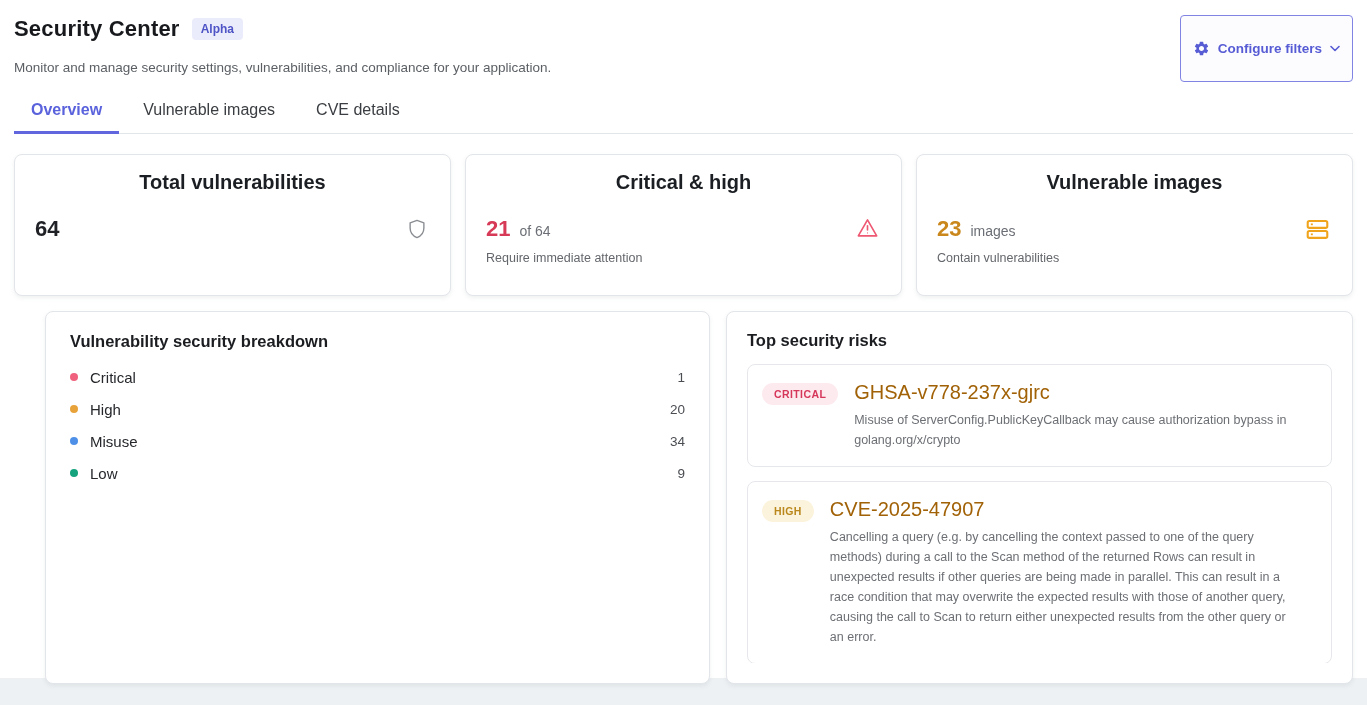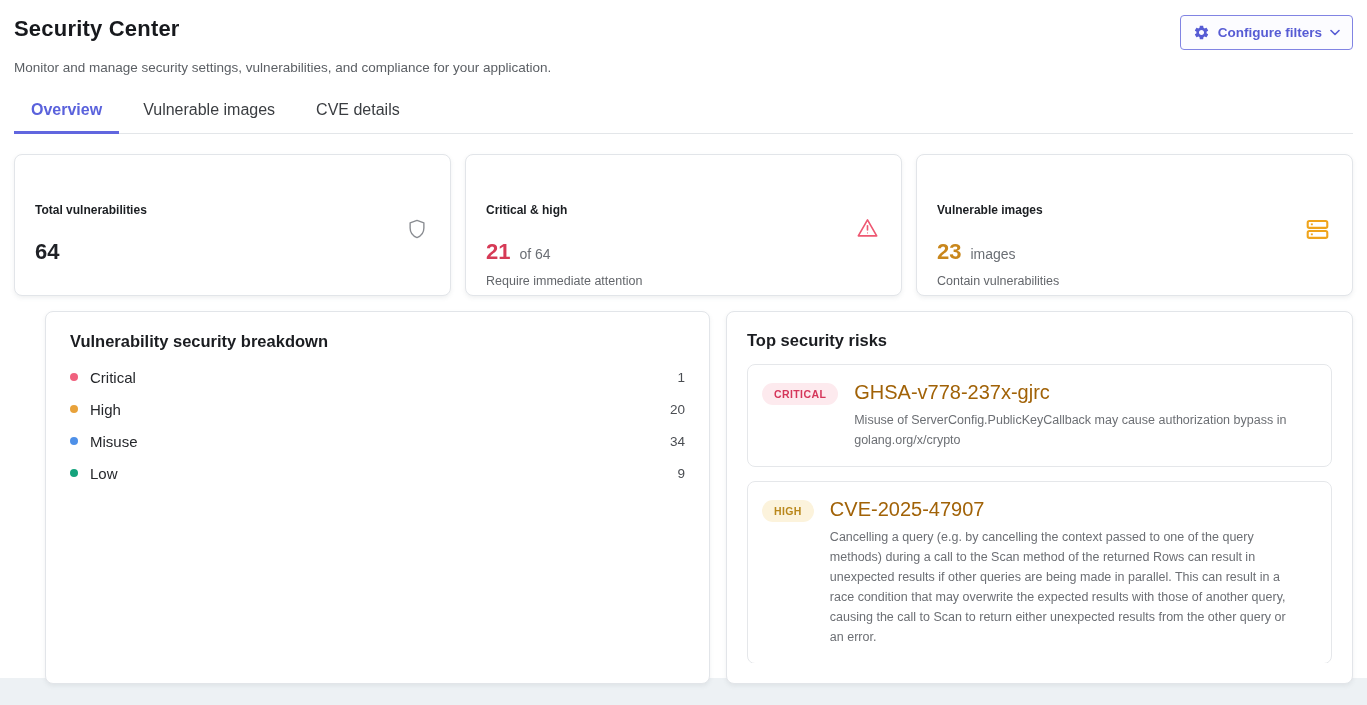--- a/index.html
+++ b/index.html
@@ -12,35 +12,35 @@
     overflow: hidden;
   }
   .content {
     background: #ffffff;
     height: 678px;
     position: relative;
   }
 
   
   .header { padding: 16px 14px 0 14px; position: relative; }
-  .title-row { display: flex; align-items: center; gap: 12px; justify-content: space-between; }
+  .title-row { display: flex; align-items: center; gap: 12px; }
   .page-title { font-size: 22px; font-weight: 700; color: #17191d; letter-spacing: .2px; }
   .alpha-badge {
     background: #eaecfb; color: #4e53c6;
     font-size: 12px; font-weight: 600;
     padding: 4px 9px; border-radius: 4px;
   }
   .subtitle { margin-top: 18px; font-size: 13.5px; color: #5c6065; }
 
   .configure-btn {
     position: absolute; top: 15px; right: 14px;
     display: flex; align-items: center; gap: 8px;
     border: 1px solid #8184e3; border-radius: 4px;
     background: #fcfcff;
-    padding: 8px 12px;
+    padding: 24px 12px;
     color: #575cd4; font-size: 13.5px; font-weight: 700;
     cursor: pointer;
   }
   .configure-btn svg { display: block; }
 
   
   .tabs {
     margin: 16px 14px 0 14px;
     display: flex;
     border-bottom: 1px solid #e3e6e9;
@@ -59,21 +59,21 @@
   .stat-row { display: flex; gap: 14px; margin: 20px 14px 0 14px; }
   .stat-card {
     flex: 1;
     border: 1px solid #e2e5e9; border-radius: 8px;
     background: #fff;
     box-shadow: 0 2px 4px rgba(120,130,140,.12);
     height: 142px;
     padding: 16px 20px;
     position: relative;
   }
-  .stat-title { text-align: left; font-size: 12px; font-weight: 700; color: #1b1e22; margin-top: 32px; }
+  .stat-title { text-align: center; font-size: 20px; font-weight: 700; color: #1b1e22; }
   .stat-value-row { margin-top: 22px; display: flex; align-items: baseline; gap: 9px; }
   .stat-value { font-size: 22px; font-weight: 700; color: #1f2126; }
   .stat-suffix { font-size: 14px; color: #6b6f75; }
   .stat-caption { margin-top: 9px; font-size: 12.5px; color: #63666b; }
   .stat-icon { position: absolute; right: 22px; top: 62px; }
 
   
   .panels-row { display: flex; gap: 16px; margin: 15px 14px 0 14px; padding-left: 31px; }
   .panel {
     background: #fff;

